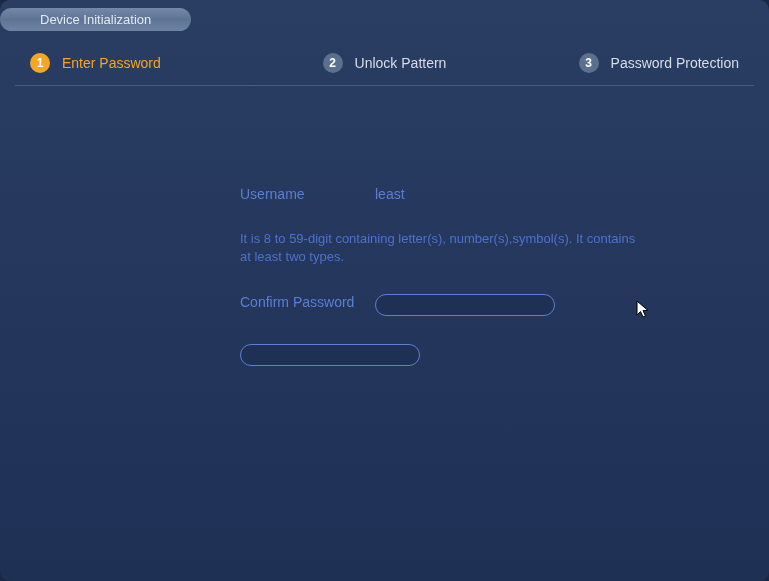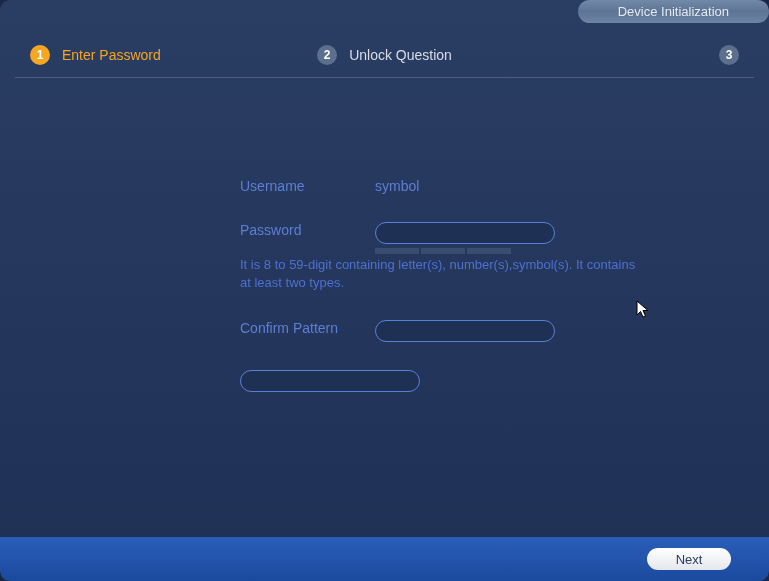--- a/index.html
+++ b/index.html
@@ -17,21 +17,22 @@
     }
     .window {
       width: 769px;
       height: 581px;
       background: linear-gradient(180deg, #2a3d63 0%, #1f3055 100%);
       position: relative;
       border-radius: 10px;
       overflow: hidden;
     }
     .title-bar {
-      text-align: right;
+      text-align: left;
+      padding-top: 8px;
     }
     .title-pill {
       display: inline-block;
       background: linear-gradient(180deg, #7389a8 0%, #5d7496 50%, #6e84a3 100%);
       color: #e5e9f0;
       font-size: 13px;
       padding: 4px 40px;
       border-radius: 12px;
     }
     .steps {
@@ -165,62 +166,51 @@
     <div class="title-pill">Device Initialization</div>
   </div>
 
   <div class="steps">
     <div class="step active">
       <div class="step-num">1</div>
       <div class="step-label">Enter Password</div>
     </div>
     <div class="step" style="justify-content:center">
       <div class="step-num">2</div>
-      <div class="step-label">Unlock Question</div>
+      <div class="step-label">Unlock Pattern</div>
     </div>
     <div class="step" style="justify-content:flex-end">
       <div class="step-num">3</div>
+      <div class="step-label">Password Protection</div>
     </div>
   </div>
 
   <div class="divider"></div>
 
   <div class="form-area">
 
     <div class="form-row">
       <div class="form-label">Username</div>
-      <div class="form-value">symbol</div>
-    </div>
-
-    <div class="form-row" style="margin-bottom:10px">
-      <div class="form-label">Password</div>
-      <input type="password" class="form-input" value="" style="">
-      <div class="strength-meter">
-        <div class="strength-seg"></div>
-        <div class="strength-seg"></div>
-        <div class="strength-seg"></div>
-      </div>
-    </div>
+      <div class="form-value">least</div>
+    </div>
+
 
     <div class="hint-row">
       <div class="hint-text">It is 8 to 59-digit containing letter(s), number(s),symbol(s). It contains at least two types.</div>
     </div>
 
     <div class="form-row">
-      <div class="form-label">Confirm Pattern</div>
+      <div class="form-label">Confirm Password</div>
       <input type="password" class="form-input" value="" style="">
     </div>
 
     <div class="form-row">
       <input type="text" class="form-input" value="" style="">
     </div>
 
   </div>
 
-  <div class="footer">
-    <button class="next-btn">Next</button>
-  </div>
 
   <svg class="cursor" viewBox="0 0 16 20">
     <path d="M1,1 L1,15 L4.5,11.5 L7,17 L9.5,16 L7,10.5 L12,10.5 Z" fill="#ffffff" stroke="#000000" stroke-width="1"></path>
   </svg>
 
 </div>
 
 </body></html>

